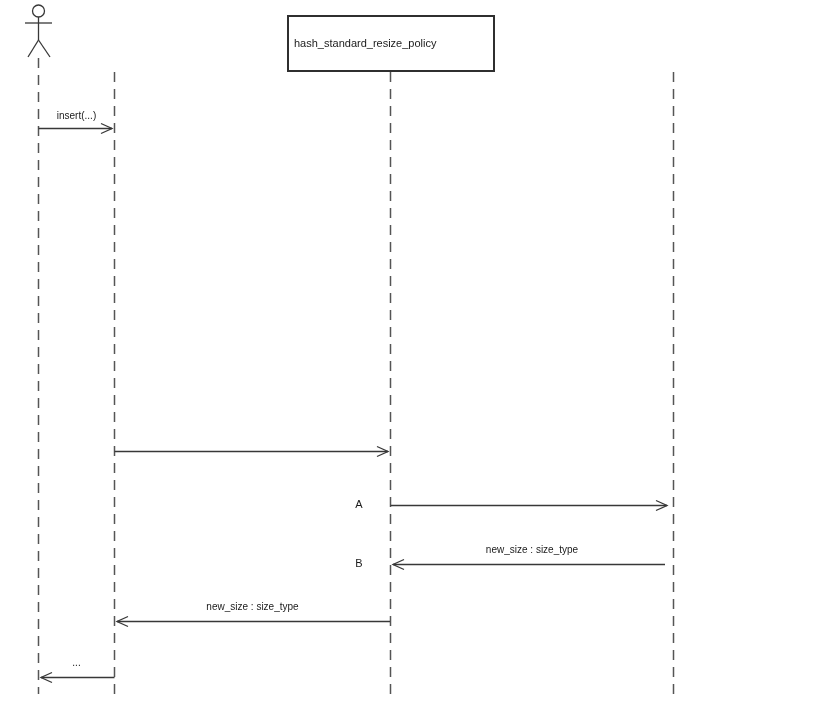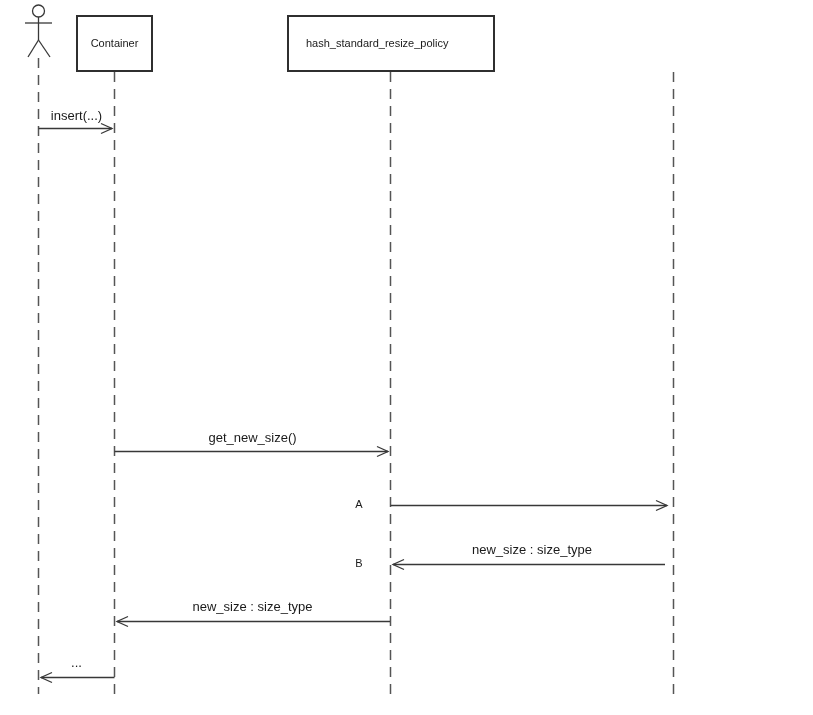--- a/index.html
+++ b/index.html
@@ -25,24 +25,24 @@
   .actor-stroke{stroke:var(--line-color);stroke-width:1.3;fill:none;}
   .pbox{
     position:absolute;top:15px;height:57px;
     border:2px solid var(--box-border);
     background:var(--bg);
     display:flex;align-items:center;
     font-size:11px;line-height:13px;
     white-space:nowrap;
   }
   .pbox.centered{justify-content:center;}
-  .pbox.leftpad{padding-left:17px;}
+  .pbox.leftpad{padding-left:5px;}
   .msg-label{
     position:absolute;
-    font-size:13px;line-height:13px;
+    font-size:10px;line-height:13px;
     text-align:center;
     white-space:nowrap;
   }
   .marker{
     position:absolute;
     font-size:11px;line-height:13px;
     text-align:center;width:14px;
   }
 </style>
 </head>
@@ -89,32 +89,28 @@
       <line class="msg-line" x1="390" y1="621.5" x2="117" y2="621.5"></line>
       <polyline class="msg-line" points="128,616.5 117,621.5 128,626.5"></polyline>
     </g>
 
     <g>
       <line class="msg-line" x1="114.5" y1="677.5" x2="41" y2="677.5"></line>
       <polyline class="msg-line" points="52,672.5 41,677.5 52,682.5"></polyline>
     </g>
   </svg>
 
-  <div class="pbox centered" style="left:76px;width:77px;">
-    <span>Container</span>
-  </div>
 
   <div class="pbox leftpad" style="left:287px;width:208px;">
     <span>hash_standard_resize_policy</span>
   </div>
 
 
   <div class="msg-label" style="left:38px;top:109px;width:77px;">insert(...)</div>
 
-  <div class="msg-label" style="left:114px;top:431px;width:277px;">get_new_size()</div>
 
 
   <div class="msg-label" style="left:390px;top:543px;width:284px;">new_size : size_type</div>
 
   <div class="msg-label" style="left:114px;top:600px;width:277px;">new_size : size_type</div>
 
   <div class="msg-label" style="left:38px;top:656px;width:77px;">...</div>
 
   <div class="marker" style="left:352px;top:498px;">A</div>
 

